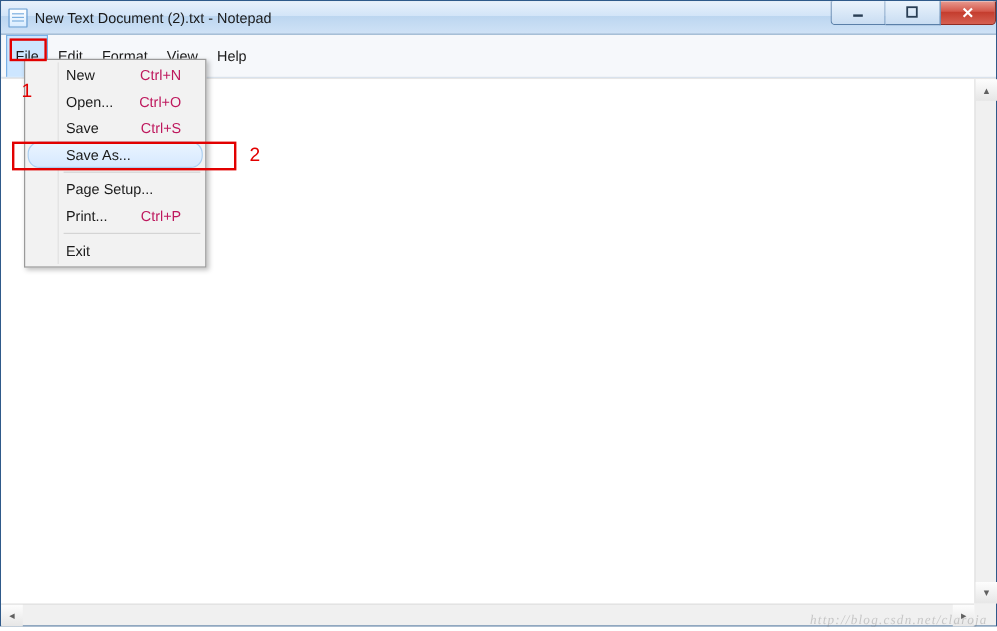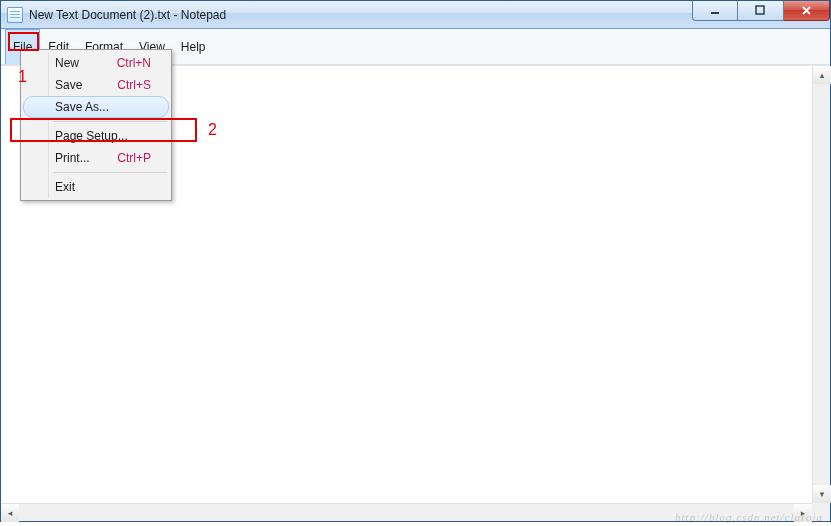--- a/index.html
+++ b/index.html
@@ -234,20 +234,24 @@
 </div>
 
 <div class="dropdown">
   <div class="gutter"></div>
 
   <div class="dd-item">
     <span>New</span>
     <span class="shortcut">Ctrl+N</span>
   </div>
   <div class="dd-item">
+    <span>Open...</span>
+    <span class="shortcut">Ctrl+O</span>
+  </div>
+  <div class="dd-item">
     <span>Save</span>
     <span class="shortcut">Ctrl+S</span>
   </div>
   <div class="dd-item hover">
     <span>Save As...</span>
     <span class="shortcut"></span>
   </div>
 
   <div class="dd-sep"></div>
 

